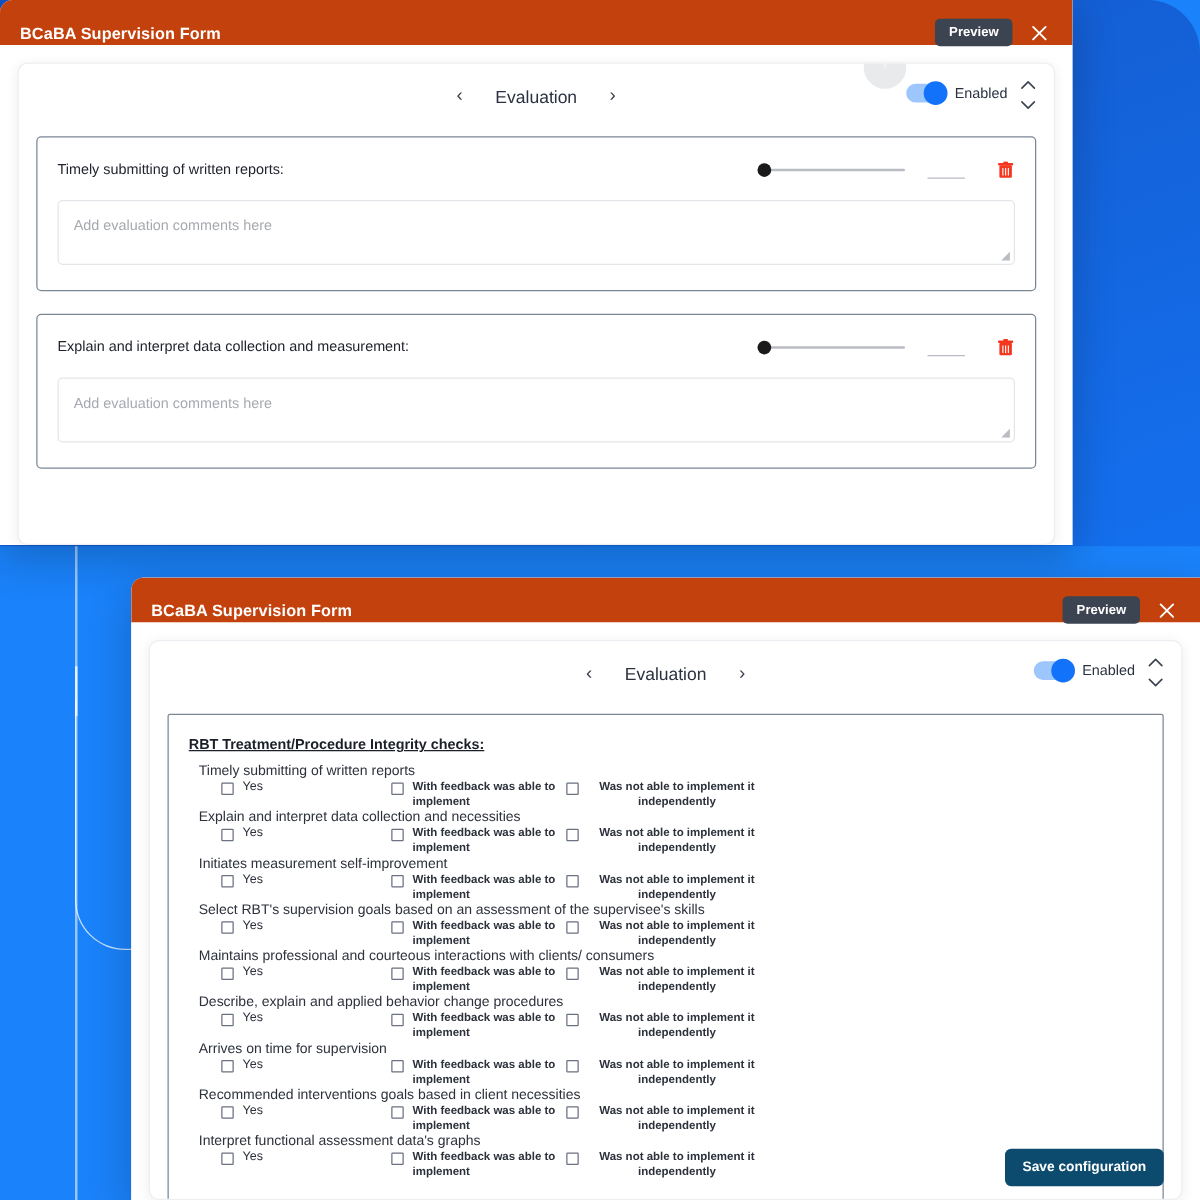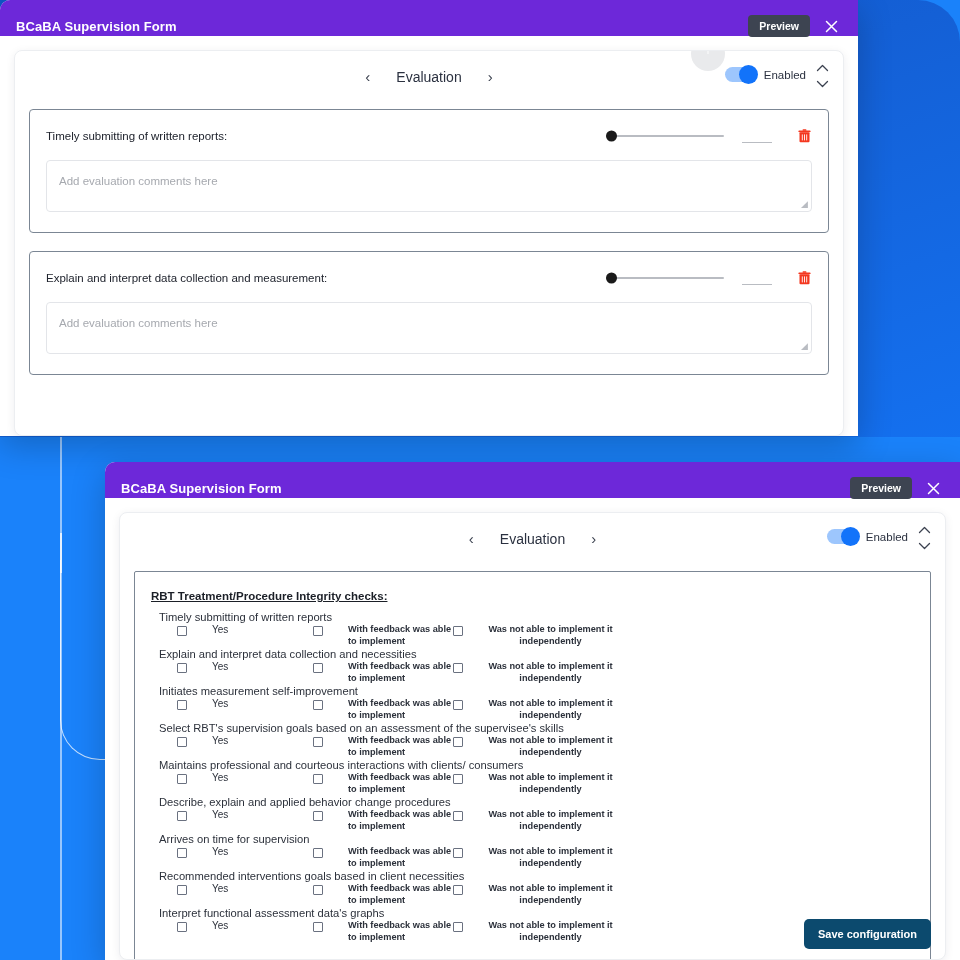--- a/index.html
+++ b/index.html
@@ -49,21 +49,21 @@
 
   
   .window {
     position: absolute;
     background: #ffffff;
     box-shadow: 0 10px 34px rgba(0,0,0,0.22);
     overflow: hidden;
   }
   .win-top {
     height: 36px;
-    background: #6d28d9;
+    background: #c2410c;
     display: flex;
     align-items: center;
     padding: 16px 14px 0 16px;
     color: #fff;
   }
   .win-title {
     font-size: 13px;
     font-weight: bold;
     letter-spacing: 0.1px;
     flex: 1;
@@ -279,21 +279,21 @@
     margin-bottom: 1px;
     white-space: nowrap;
   }
   .cl-options {
     display: flex;
     align-items: flex-start;
   }
   .cl-opt {
     display: flex;
     align-items: flex-start;
-    gap: 25px;
+    gap: 7px;
   }
   .cl-opt.o1 { width: 162px; padding-left: 26px; }
   .cl-opt.o2 { width: 140px; }
   .cl-opt.o3 { width: 160px; text-align: center; }
   .cbx {
     width: 10px; height: 10px;
     border: 1px solid #6a7180;
     border-radius: 1px;
     background: #fff;
     flex: 0 0 auto;

